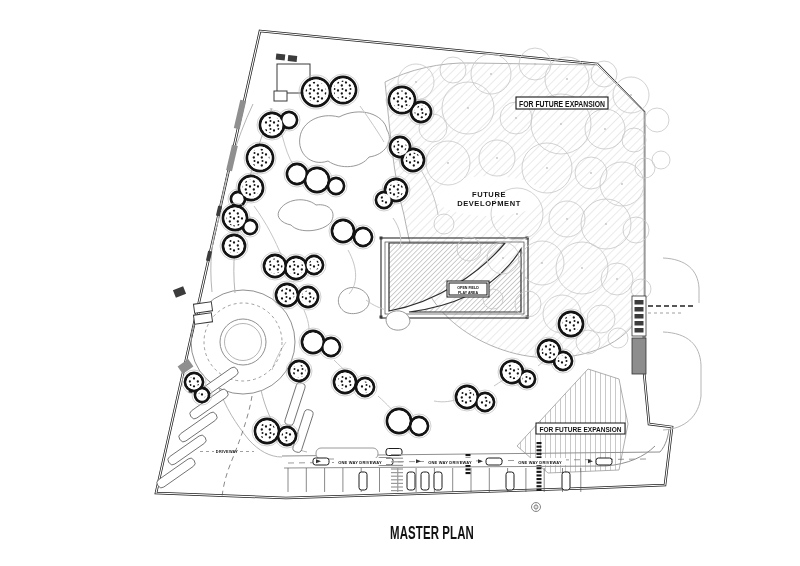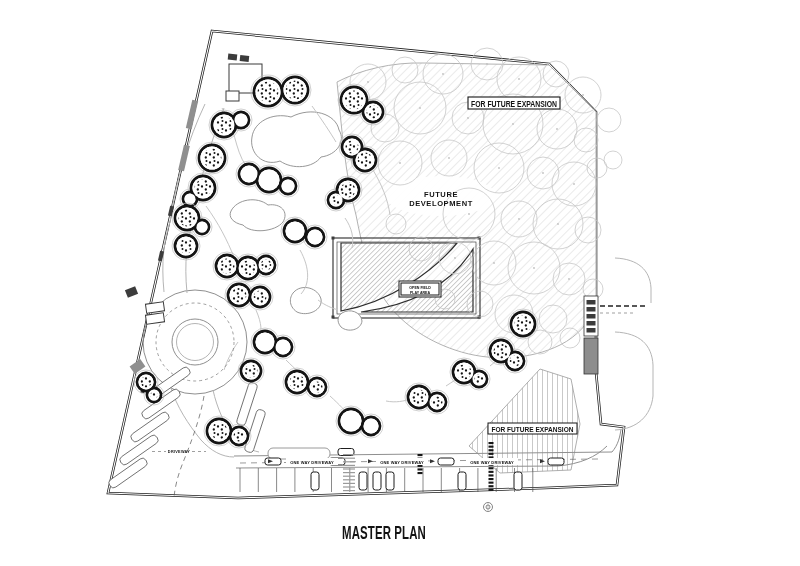--- a/index.html
+++ b/index.html
@@ -1,17 +1,17 @@
 <!DOCTYPE html>
 <html><head>
 <meta charset="utf-8">
 <style>
   html,body{margin:0;padding:0;background:#fff;}
   .stage{position:relative;width:684px;height:566px;background:#ffffff;overflow:hidden;
-         font-family:"Liberation Sans","DejaVu Sans",sans-serif;}
+         font-family:"Liberation Sans","DejaVu Sans",sans-serif;margin-left:48px;}
   svg{position:absolute;left:0;top:0;}
   svg text{font-family:"Liberation Sans","DejaVu Sans",sans-serif;fill:#121212;}
   .bd-outer{fill:none;stroke:#1f1f1f;stroke-width:2.6;stroke-linejoin:miter;}
   .bd-inner{fill:none;stroke:#ffffff;stroke-width:1.1;}
   .region{fill:url(#hatchA);stroke:#9e9e9e;stroke-width:.8;}
   .wedge{fill:url(#hatchV);stroke:#9a9a9a;stroke-width:.8;}
   .clearing{fill:#ffffff;opacity:.92;}
   .tree{fill:none;stroke:#c7c7c7;stroke-width:.8;}
   .tree-center{fill:#c0c0c0;}
   .pond{fill:#ffffff;stroke:#8b8b8b;stroke-width:.9;}

